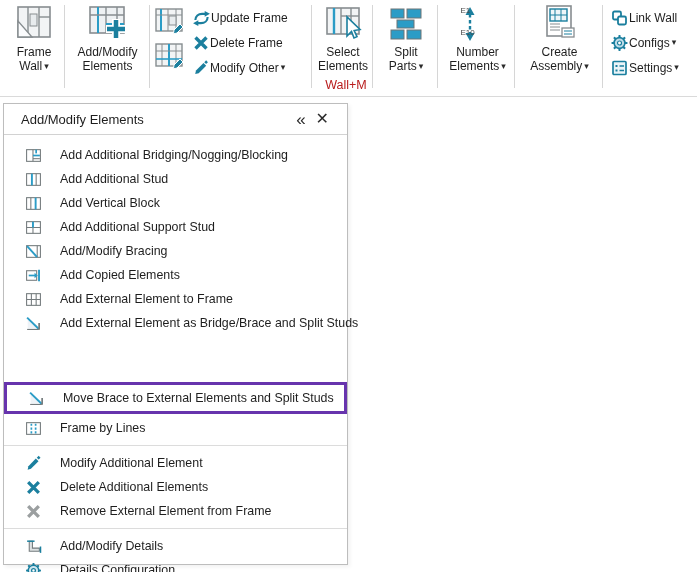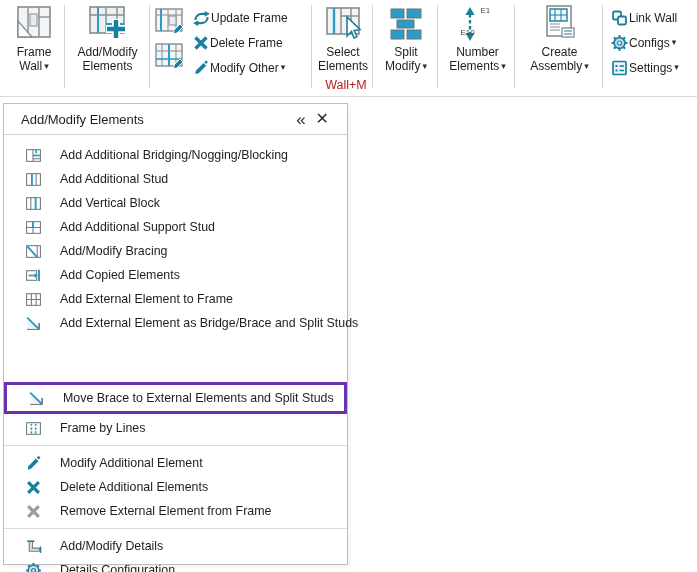--- a/index.html
+++ b/index.html
@@ -32,21 +32,21 @@
   #menu { padding-top:8px; }
   .mrow { display:flex; align-items:center; height:24px; padding-left:21px; gap:18px;
     font-size:12.4px; white-space:nowrap; cursor:default; }
   .mrow .micon { width:17px; height:17px; flex:0 0 17px; display:flex; align-items:center; justify-content:center; }
   .hlwrap { border:3px solid #6734ad; margin:1px 0 2px 0; }
   .hlwrap .mrow { height:26px; }
   .msep { height:1px; background:#dcdcdc; margin:5px 0; }
 
   svg { display:block; }
   .e-lbls { position:absolute; left:17px; top:1px; font-size:8px; color:#4a4a4a; }
-  .e-top { position:absolute; left:0; top:0;margin-left:20px; }
+  .e-top { position:absolute; left:0; top:0; }
   .e-bot { position:absolute; left:0; top:22px; }
   .numwrap { position:relative; width:34px; height:36px; }
 </style>
 </head>
 <body>
 
 <div id="ribbon">
 
   <div class="big-btn" style="left:6px;width:56px;">
     <span class="bicon">
@@ -170,21 +170,21 @@
               <rect x="5" y="4" width="13" height="9"></rect>
               <rect x="21" y="4" width="14" height="9"></rect>
               <rect x="11" y="15" width="17" height="8"></rect>
               <rect x="5" y="25" width="13" height="9"></rect>
               <rect x="21" y="25" width="14" height="9"></rect>
             </g>
           </svg>
         </span>
       </span>
     <span class="blabel">Split</span>
-    <span class="blabel"><span>Modify</span><span class="caret">▾</span></span>
+    <span class="blabel"><span>Parts</span><span class="caret">▾</span></span>
   </div>
   <div class="rsep" style="left:437px;"></div>
 
   <div class="big-btn" style="left:442px;width:71px;">
     <span class="bicon">
       <span class="numwrap"><span><svg width="34" height="36" viewBox="0 0 34 36">
               <line x1="9" y1="8" x2="9" y2="28" stroke="#1b7f9e" stroke-width="2.4" stroke-dasharray="3.5,2.5"></line>
               <polygon points="9,1 13.5,9 4.5,9" fill="#1b7f9e"></polygon>
               <polygon points="9,35 13.5,27 4.5,27" fill="#1b7f9e"></polygon>
             </svg></span>

